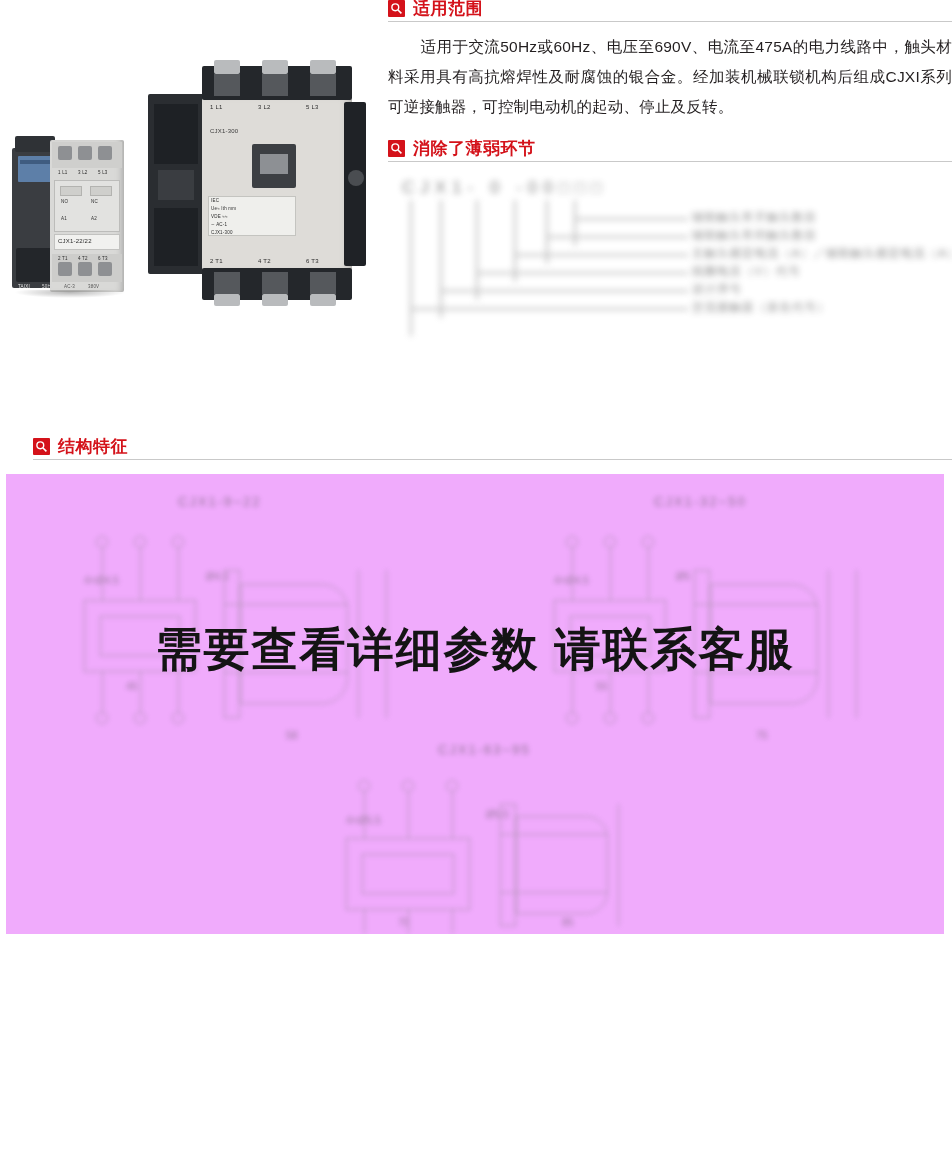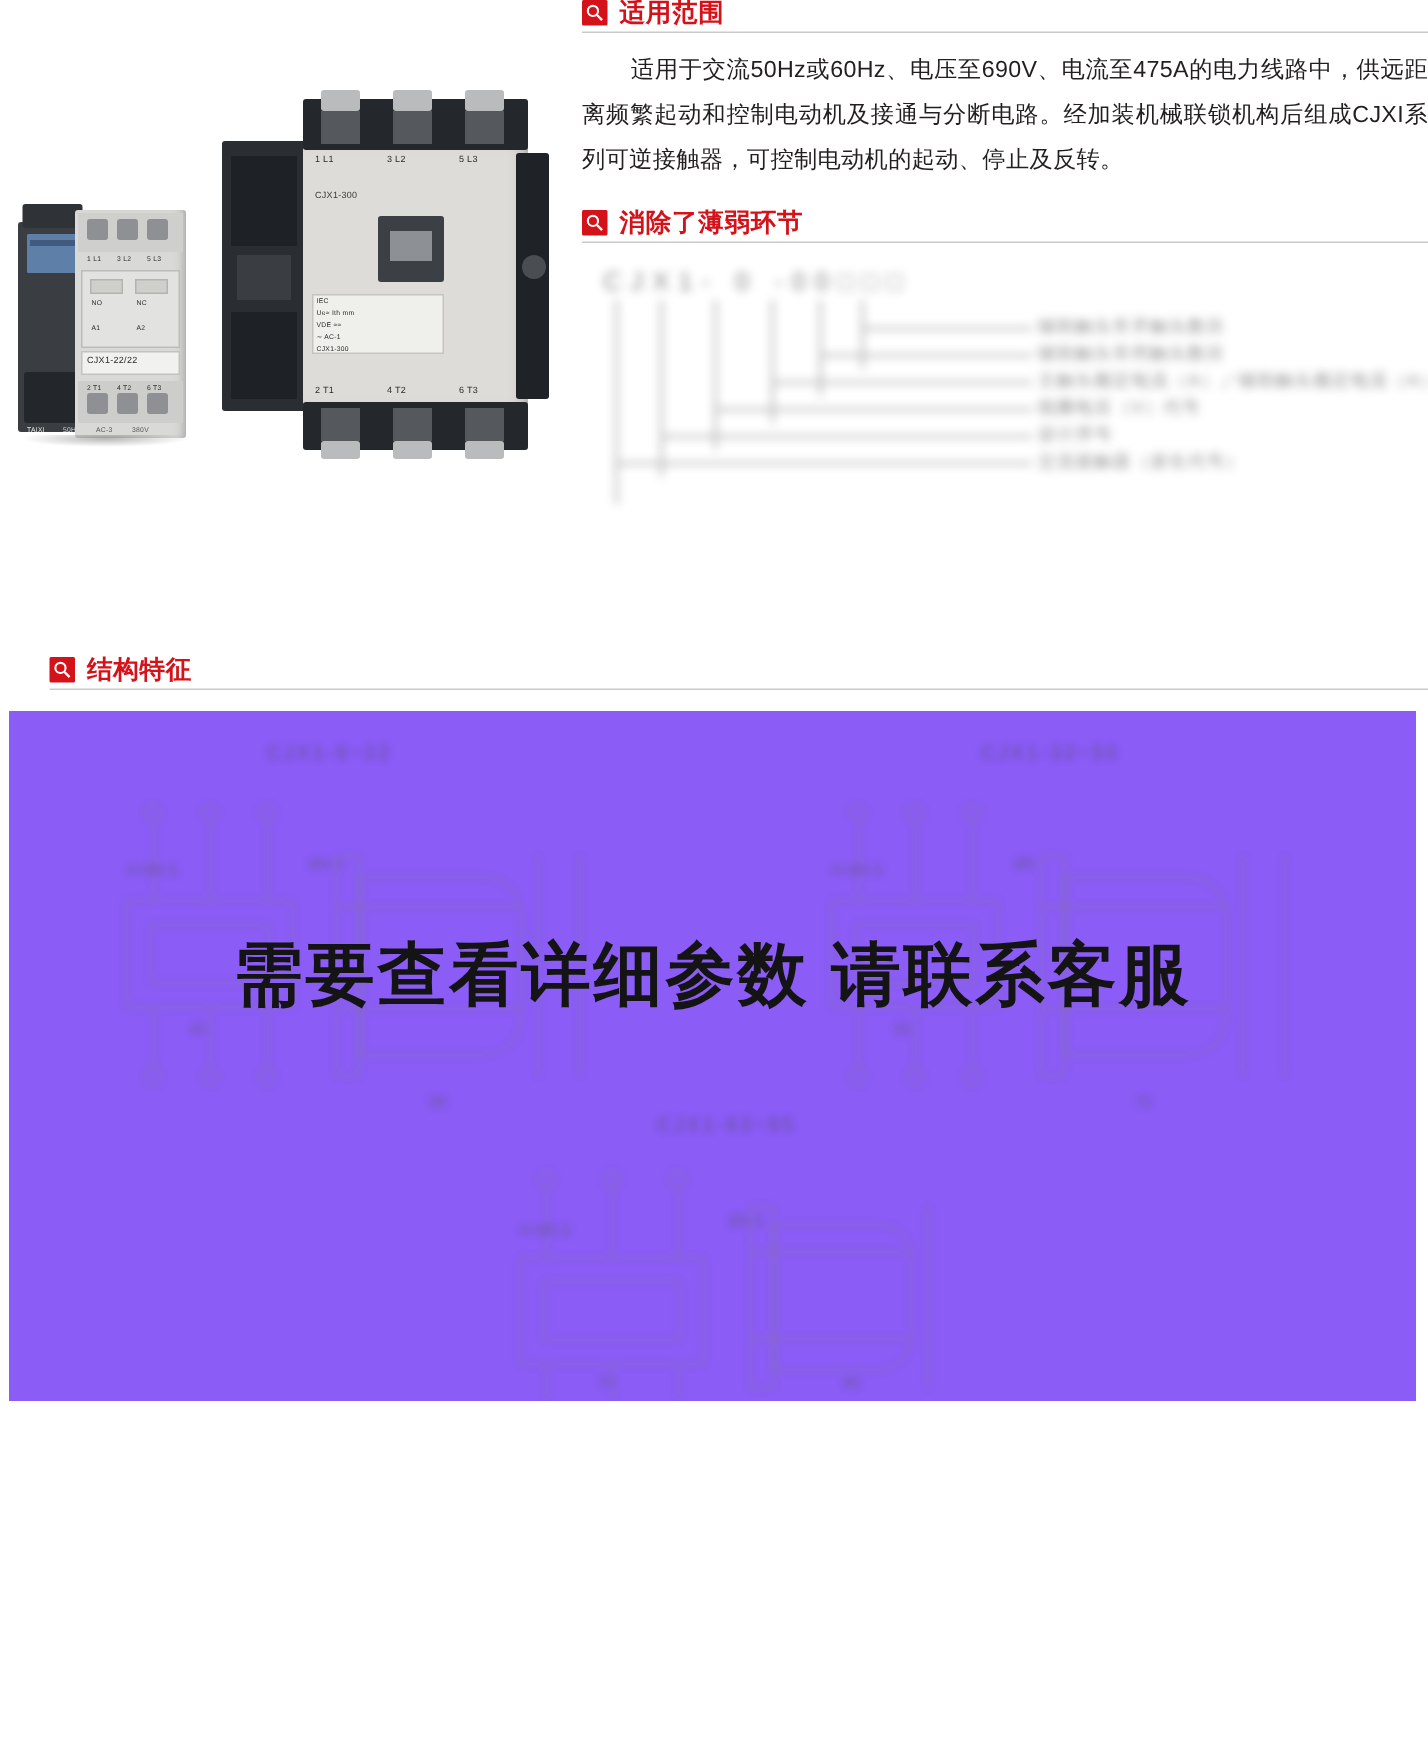--- a/index.html
+++ b/index.html
@@ -103,21 +103,21 @@
   .sec-struct .body-text { font-size: 15.5px; line-height: 31px; }
 
   .sec-dim { margin-top: 18px; }
 
   
   .dim-panel {
     position: relative;
     width: 938px;
     margin: 14px 6px 0 6px;
     height: 460px;
-    background: #8b5cf6;
+    background: #f0abfc;
     overflow: hidden;
   }
   .draw-wrap { filter: blur(2.6px); opacity: .55; }
   .draw-title {
     position: absolute;
     font-size: 13px;
     color: #4a4a4a;
     letter-spacing: 2px;
   }
   .dl { position: absolute; background: #7e7e7e; }
@@ -276,21 +276,21 @@
 
       <div class="sec-head">
         <span class="sq">
           <svg width="13" height="13" viewBox="0 0 13 13">
             <circle cx="5.3" cy="5.3" r="3.4" fill="none" stroke="#ffffff" stroke-width="1.4"></circle>
             <line x1="8" y1="8" x2="11.4" y2="11.4" stroke="#ffffff" stroke-width="1.6"></line>
           </svg>
         </span>
         <span class="t">适用范围</span>
       </div>
-      <div class="body-text indent">适用于交流50Hz或60Hz、电压至690V、电流至475A的电力线路中，供远距离频繁起动和控制电动机及接通与分断电路。经加装机械联锁机构后组成CJXI系列可逆接触器，可控制电动机的起动、停止及反转。</div>
+      <div class="body-text indent">适用于交流50Hz或60Hz、电压至690V、电流至475A的电力线路中，触头材料采用具有高抗熔焊性及耐腐蚀的银合金。经加装机械联锁机构后组成CJXI系列可逆接触器，可控制电动机的起动、停止及反转。</div>
 
       <div class="sec-head" style="margin-top:18px;">
         <span class="sq">
           <svg width="13" height="13" viewBox="0 0 13 13">
             <circle cx="5.3" cy="5.3" r="3.4" fill="none" stroke="#ffffff" stroke-width="1.4"></circle>
             <line x1="8" y1="8" x2="11.4" y2="11.4" stroke="#ffffff" stroke-width="1.6"></line>
           </svg>
         </span>
         <span class="t">消除了薄弱环节</span>
       </div>

